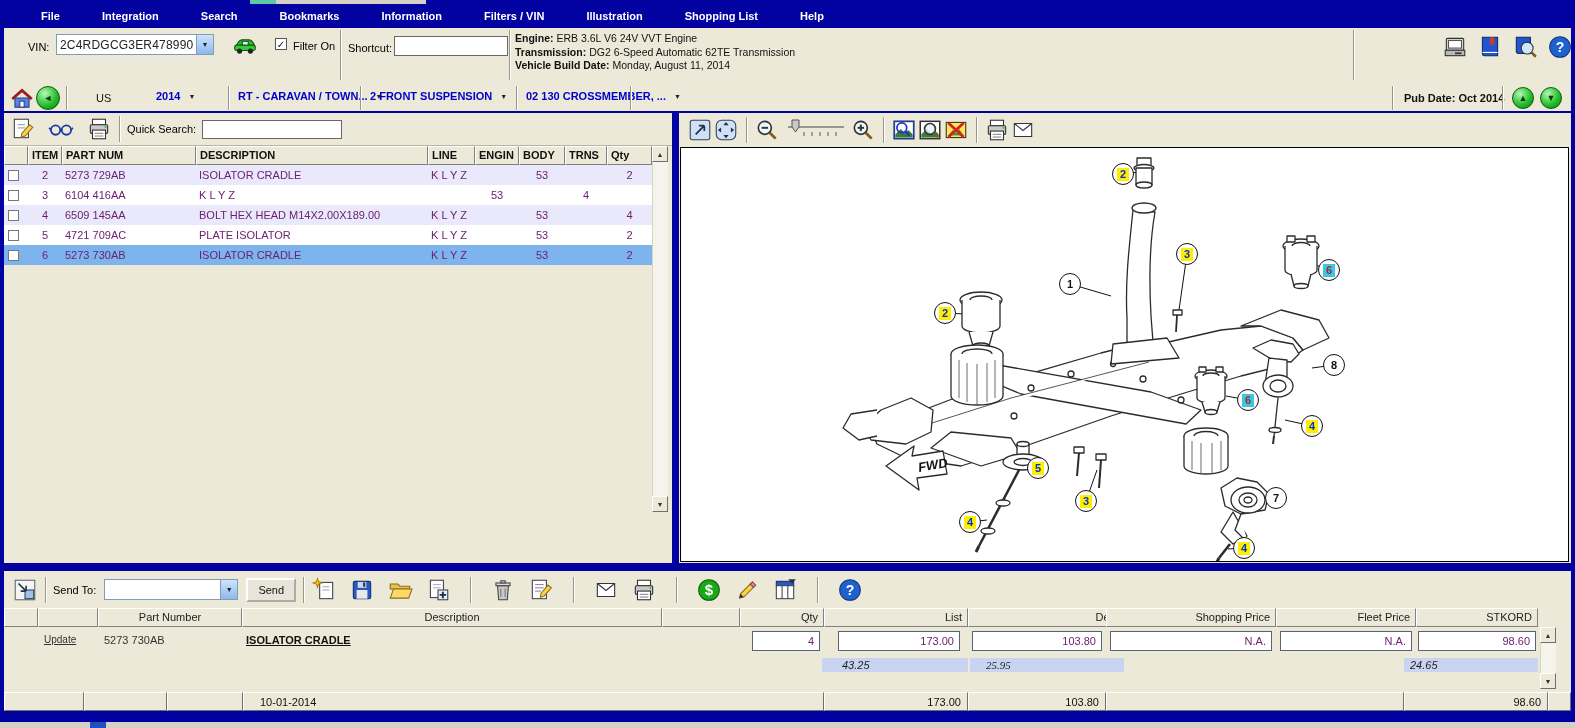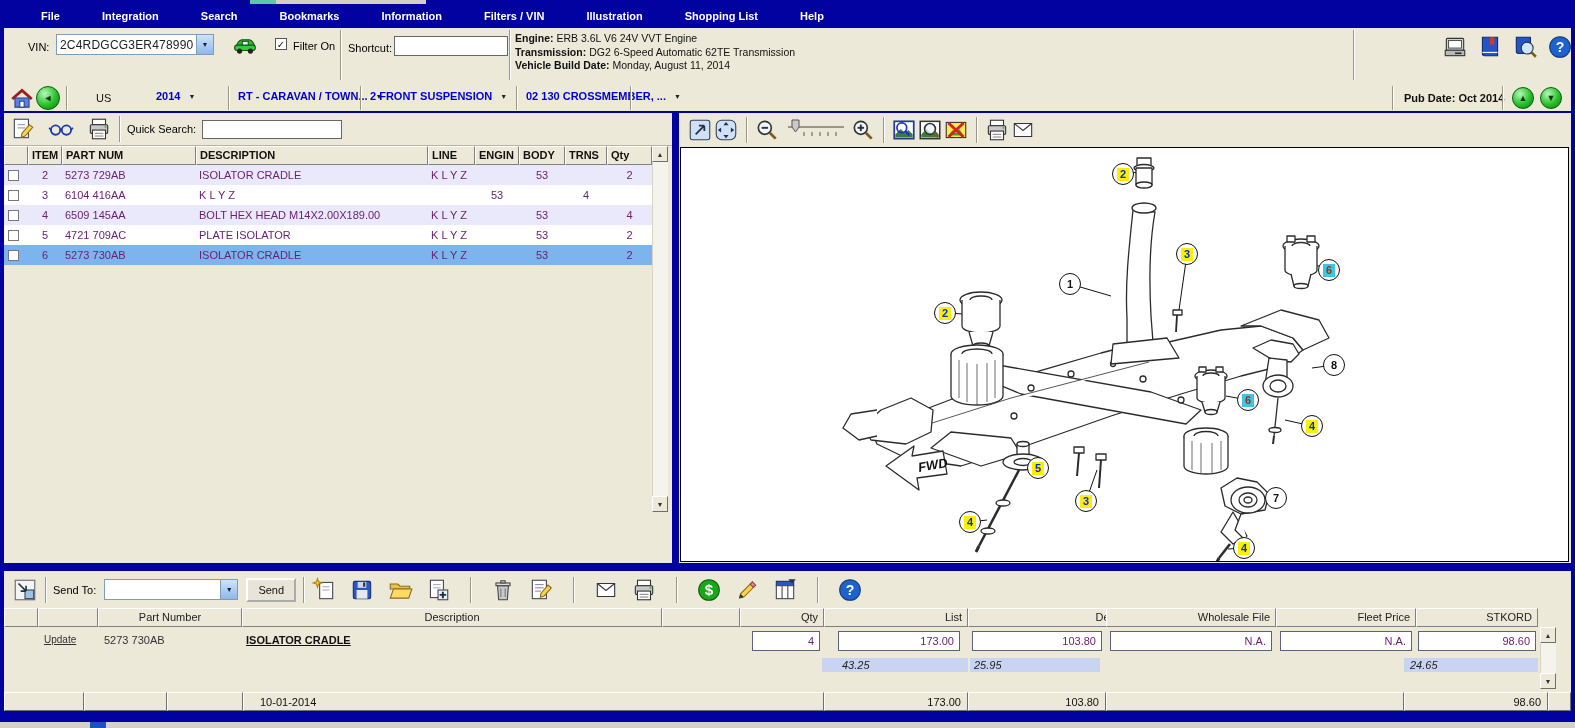--- a/index.html
+++ b/index.html
@@ -678,36 +678,36 @@
     </div>
 
     <div class="bhcell" style="left:0;width:34px;"></div>
     <div class="bhcell" style="left:34px;width:60px;"></div>
     <div class="bhcell ta-c" style="left:94px;width:144px;">Part Number</div>
     <div class="bhcell ta-c" style="left:238px;width:420px;">Description</div>
     <div class="bhcell" style="left:658px;width:78px;"></div>
     <div class="bhcell ta-r" style="left:736px;width:84px;">Qty</div>
     <div class="bhcell ta-r" style="left:820px;width:144px;">List</div>
     <div class="bhcell ta-r" style="left:964px;width:166px;">Dealer</div>
-    <div class="bhcell ta-r" style="left:1102px;width:170px;">Wholesale File</div>
+    <div class="bhcell ta-r" style="left:1102px;width:170px;">Shopping Price</div>
     <div class="bhcell ta-r" style="left:1272px;width:140px;">Fleet Price</div>
     <div class="bhcell ta-r" style="left:1412px;width:122px;">STKORD</div>
 
     <a class="cart-txt" style="left:40px;font-size:10px;color:#333;text-decoration:underline;">Update</a>
     <span class="cart-txt" style="left:100px;color:#333;">5273 730AB</span>
     <span class="cart-txt" style="left:242px;font-weight:bold;text-decoration:underline;color:#111;">ISOLATOR CRADLE</span>
     <div class="wbox" style="left:748px;width:68px;">4</div>
     <div class="wbox" style="left:834px;width:122px;">173.00</div>
     <div class="wbox" style="left:968px;width:130px;">103.80</div>
     <div class="wbox" style="left:1106px;width:162px;">N.A.</div>
     <div class="wbox" style="left:1276px;width:132px;">N.A.</div>
     <div class="wbox" style="left:1414px;width:118px;">98.60</div>
 
     <div class="subband" style="left:818px;width:146px;padding-left:20px;">43.25</div>
-    <div class="subband" style="left:966px;width:130px;padding-left:4px;">25.95</div>
+    <div class="subband" style="left:966px;width:154px;padding-left:16px;font-family:Liberation Serif, serif;">25.95</div>
     <div class="subband" style="left:1400px;width:134px;padding-left:6px;">24.65</div>
 
     <div class="sb-btn" style="left:1536px;top:56px;">▲</div>
     <div class="sb-track" style="left:1536px;top:72px;height:30px;"></div>
     <div class="sb-btn" style="left:1536px;top:102px;">▼</div>
   </div>
 
   <div class="abs" id="status-bar">
     <div class="scell" style="left:0;width:80px;"></div>
     <div class="scell" style="left:80px;width:83px;"></div>

